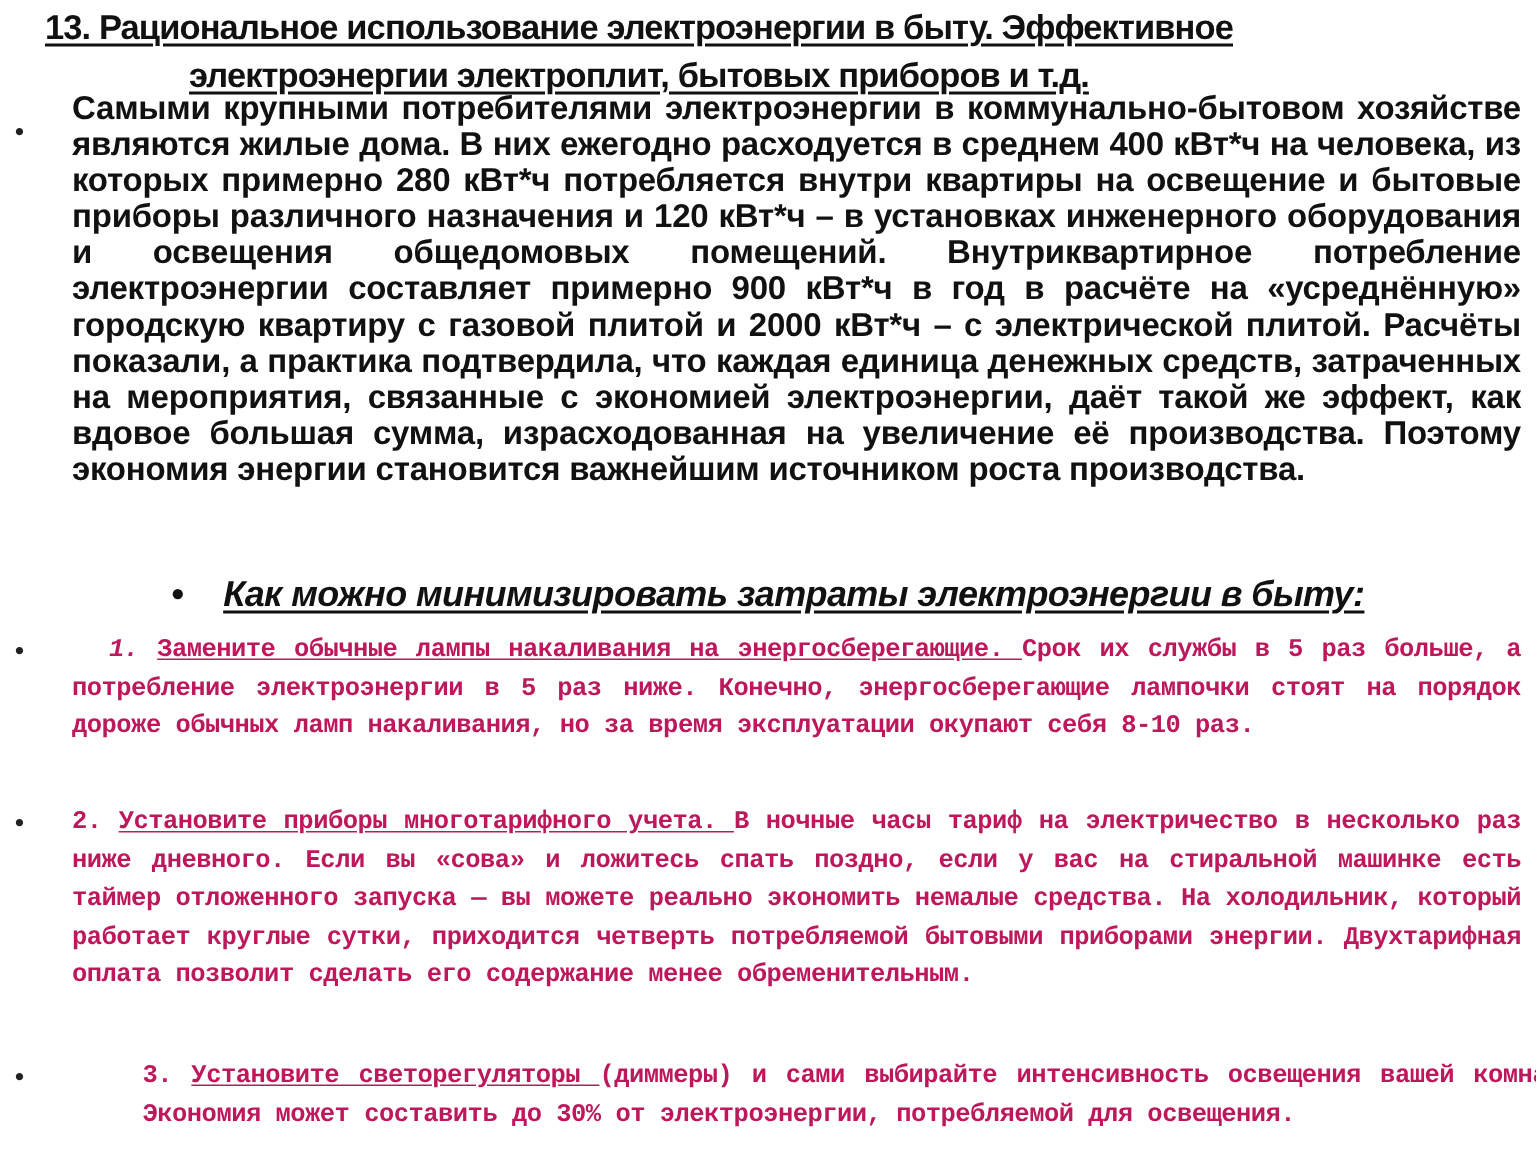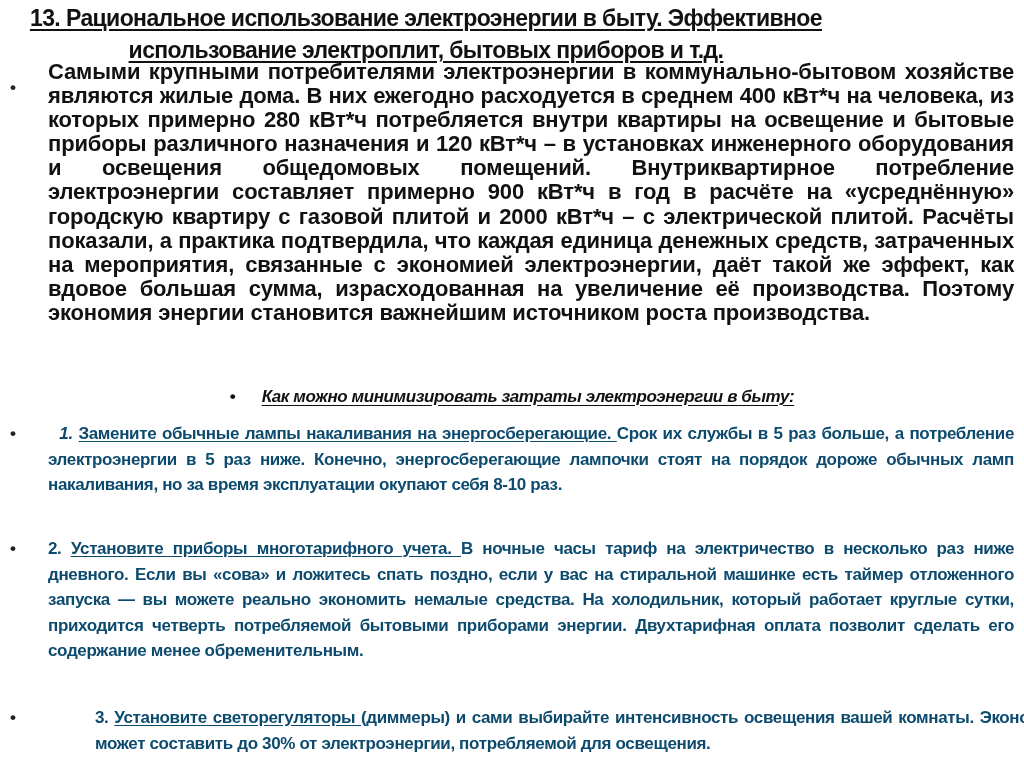--- a/index.html
+++ b/index.html
@@ -13,38 +13,38 @@
   .bullet {
     position:absolute; font-family:"Liberation Sans", sans-serif; font-size:17px; font-weight:bold; color:#222;
   }
   .p1 {
     position:absolute; left:48px; top:60px; width:966px;
     font-family:Liberation Sans, sans-serif; font-weight:bold; font-size:22px;
     line-height:24.1px; text-align:justify; letter-spacing:-0.15px;
   }
   .subhead {
     position:absolute; left:0; top:384px; width:1024px; text-align:center;
-    font-family:"Liberation Sans", sans-serif; font-weight:bold; font-style:italic; font-size:17px; line-height:26px;
+    font-family:"Liberation Sans", sans-serif; font-weight:bold; font-style:italic; font-size:24px; line-height:26px;
   }
   .subhead .t { text-decoration:underline; text-underline-offset:3px; letter-spacing:-0.4px; }
   .subhead .dot { margin-right:26px; font-style:normal; }
   .item {
     position:absolute; left:48px; width:966px;
-    font-family:Liberation Sans, sans-serif; font-weight:bold; font-size:17px;
-    line-height:25.6px; text-align:justify; letter-spacing:-0.35px; color:#0c4a6e;
+    font-family:Liberation Mono, monospace; font-weight:bold; font-size:17px;
+    line-height:25.6px; text-align:justify; letter-spacing:-0.35px; color:#be185d;
   }
   .u { text-decoration:underline; text-underline-offset:2px; }
   .it { font-style:italic; }
 </style>
 </head>
 <body>
 
 <div class="title">
   <span>13. Рациональное  использование электроэнергии в быту. Эффективное</span><br>
-  <span>использование электроплит, бытовых приборов и т.д.</span>
+  <span>электроэнергии электроплит, бытовых приборов и т.д.</span>
 </div>
 
 <span class="bullet" style="left:10px; top:78px;">•</span>
 <div class="p1">Самыми крупными потребителями электроэнергии в коммунально-бытовом хозяйстве являются жилые дома. В них ежегодно расходуется в среднем 400 кВт*ч на человека, из которых примерно 280 кВт*ч потребляется внутри квартиры на освещение и бытовые приборы различного назначения и 120 кВт*ч – в установках инженерного оборудования и освещения общедомовых помещений. Внутриквартирное потребление электроэнергии составляет примерно 900 кВт*ч в год в расчёте на «усреднённую» городскую квартиру с газовой плитой и 2000 кВт*ч – с электрической плитой. Расчёты показали, а практика подтвердила, что каждая единица денежных средств, затраченных на мероприятия, связанные с экономией электроэнергии, даёт такой же эффект, как вдовое большая сумма, израсходованная на увеличение её производства. Поэтому экономия энергии становится важнейшим источником роста производства.</div>
 
 <div class="subhead">
   <span class="dot">•</span><span class="t">Как можно минимизировать затраты  электроэнергии в быту:</span>
 </div>
 
 <span class="bullet" style="left:10px; top:424px;">•</span>

